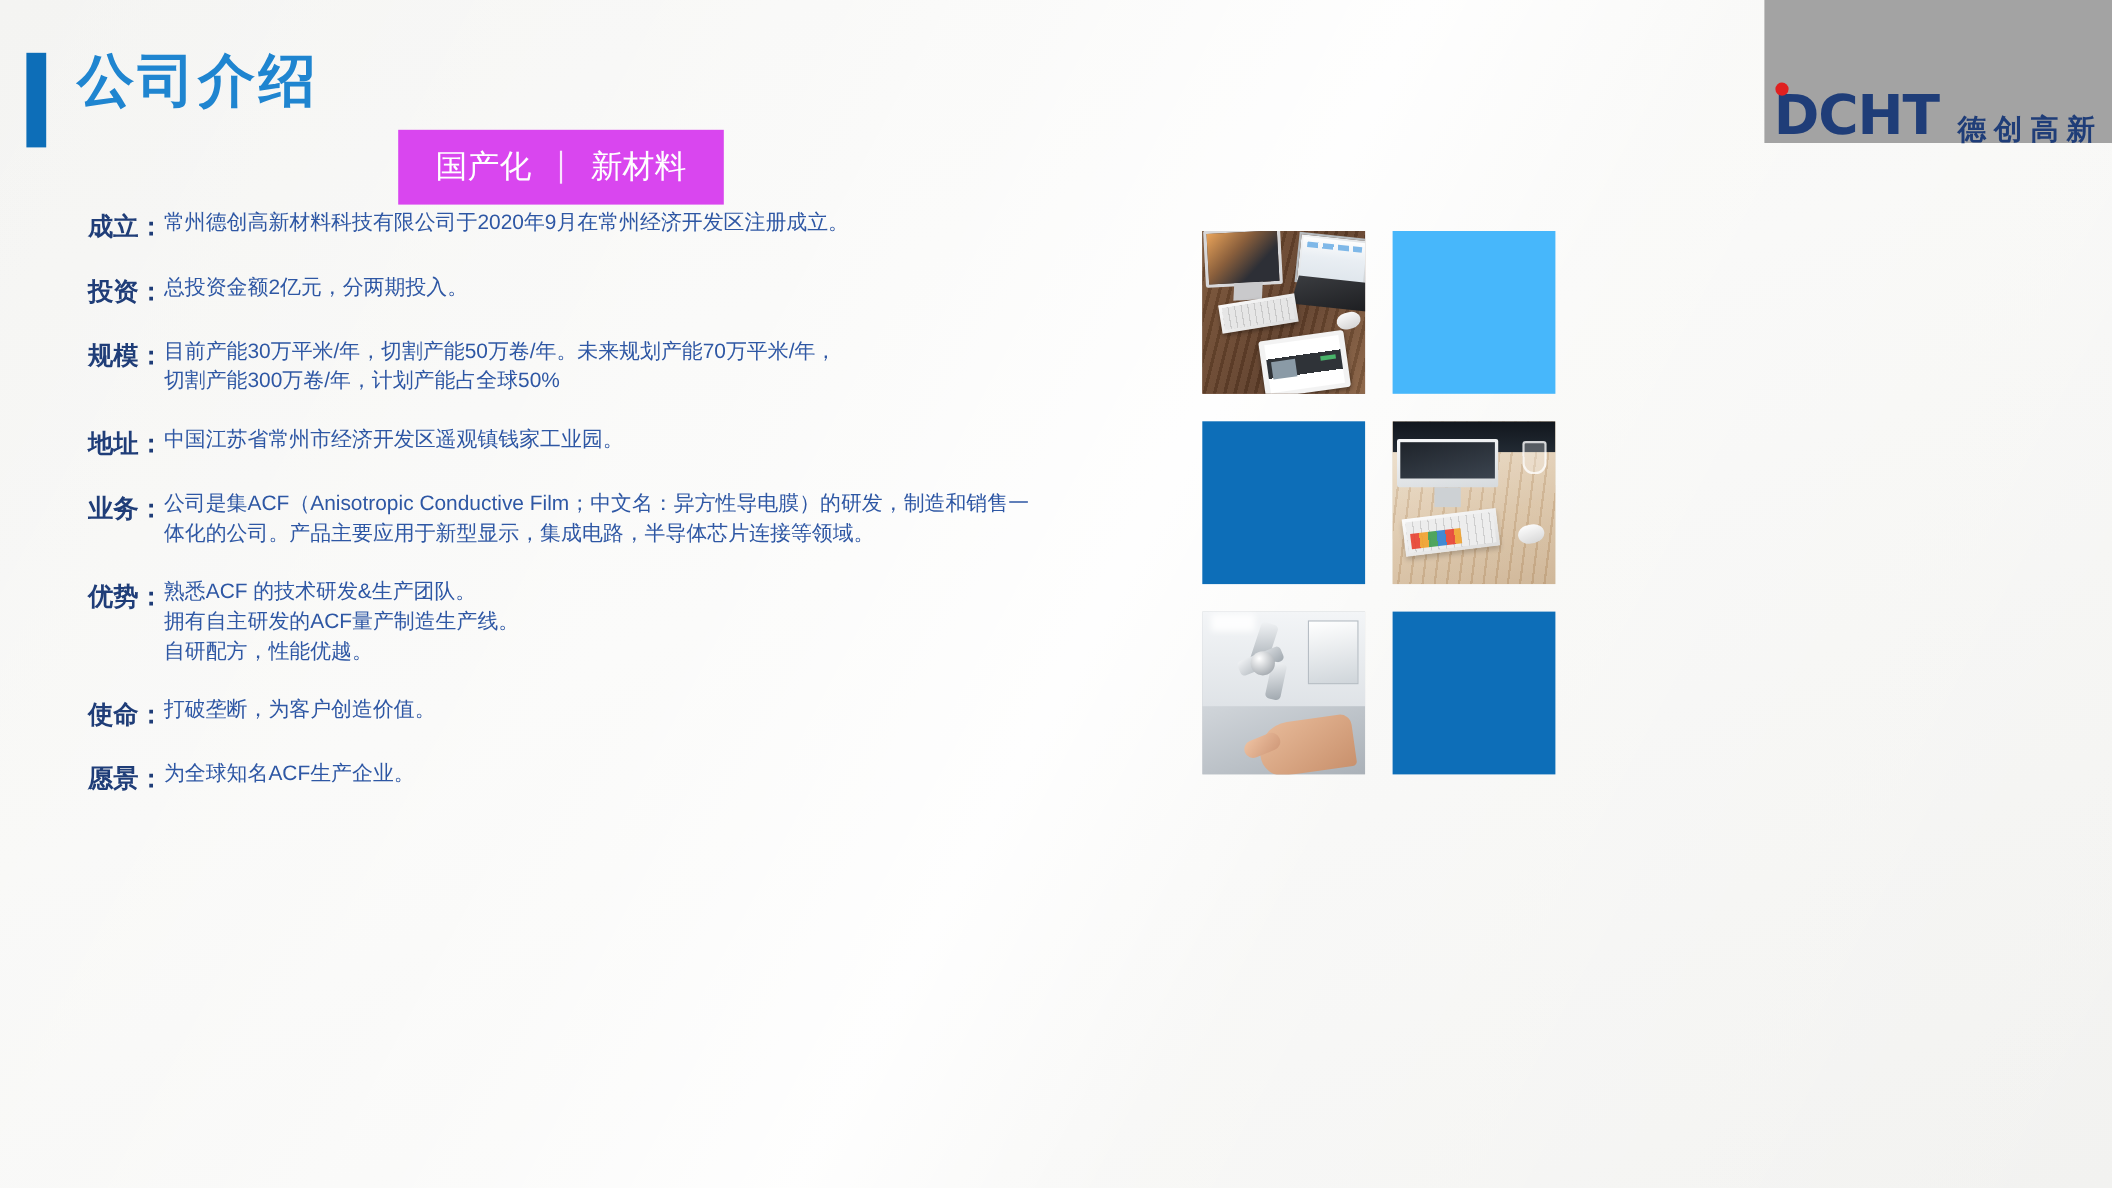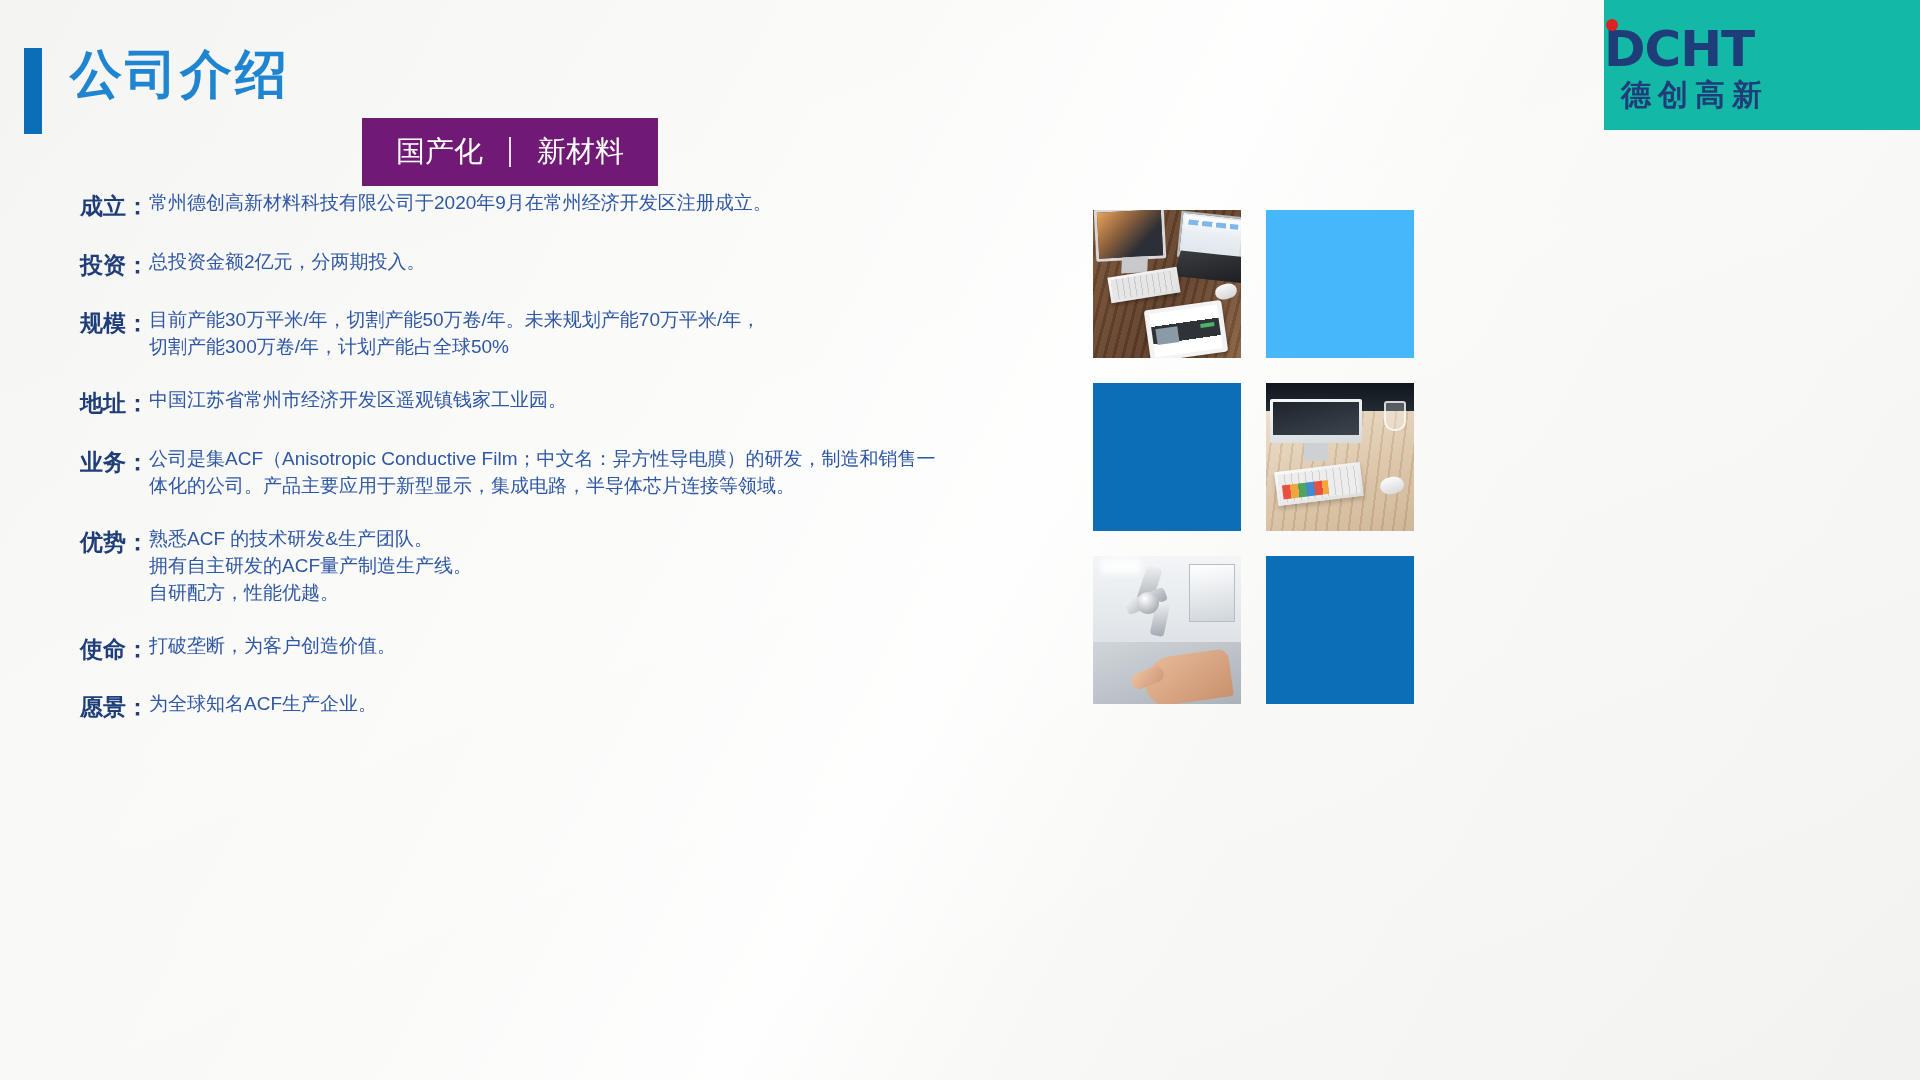--- a/index.html
+++ b/index.html
@@ -29,48 +29,48 @@
   }
   .page-title{
     font-size:52px; font-weight:bold; color:#1f85d0;
     letter-spacing:3px; line-height:1;
   }
 
   
   .logo-box{
     position:absolute; right:0; top:0;
     width:316px; height:130px;
-    background:#14b8a6;
-    display:flex; flex-direction:column;
-    align-items:flex-start; justify-content:center;
+    background:#a3a3a3;
+    display:flex; flex-direction:row;
+    align-items:flex-end; justify-content:center;
     padding-top:4px;
   }
   .logo-mark{
     position:relative;
     font-size:50px; font-weight:bold; color:#1f3d78;
     letter-spacing:-1px; line-height:1;
     font-family:"DejaVu Sans",sans-serif;
   }
   .logo-dot{
     position:absolute; left:2px; top:-5px;
     width:12px; height:12px; border-radius:50%;
     background:#e02020;
   }
   .logo-sub{
     margin-top:6px;
-    font-size:30px; font-weight:bold; color:#1f3d78;
+    font-size:26px; font-weight:bold; color:#1f3d78;
     letter-spacing:7px; line-height:1;
     padding-left:7px;
     margin-left:10px;
   }
 
   
   .tag-box{
     position:absolute; left:362px; top:118px;
-    background:#701a75; color:#ffffff;
+    background:#d946ef; color:#ffffff;
     padding:14px 34px;
     display:flex; align-items:center; gap:26px;
     font-size:29px;
   }
   .tag-sep{
     width:2px; height:30px; background:#ffffff; opacity:.85;
   }
 
   
   .content{

